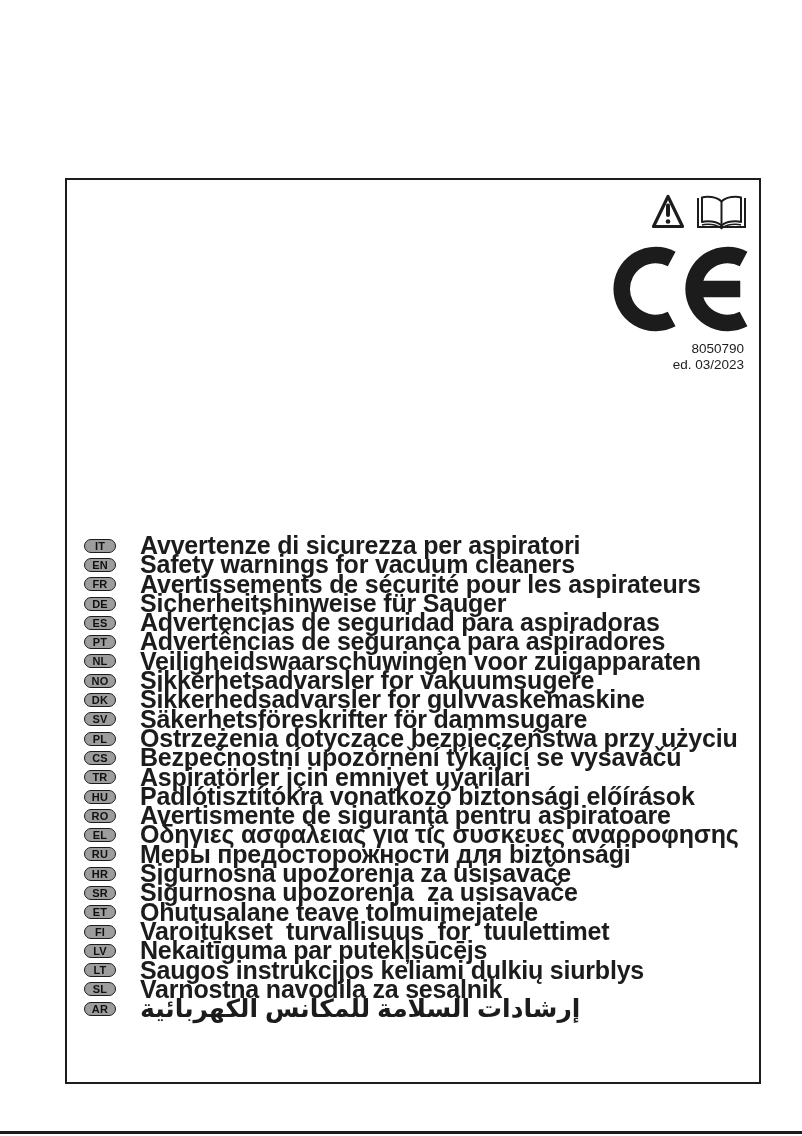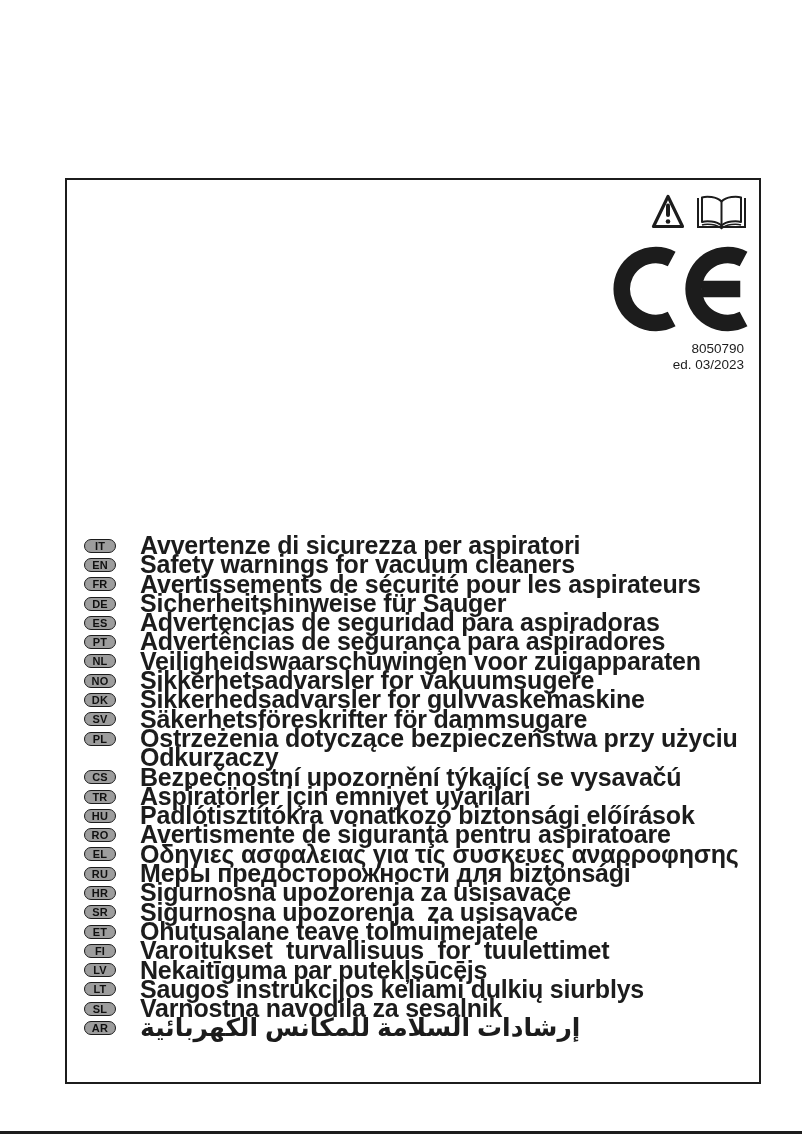--- a/index.html
+++ b/index.html
@@ -150,24 +150,20 @@
         </div>
         <div class="lang-row">
           <span class="lang-badge">SV</span>
           <span class="lang-text">Säkerhetsföreskrifter för dammsugare</span>
         </div>
         <div class="lang-row">
           <span class="lang-badge">PL</span>
           <span class="lang-text">Ostrzeżenia dotyczące bezpieczeństwa przy użyciu</span>
         </div>
         <div class="lang-row">
-          <span class="lang-badge hidden"></span>
-          <span class="lang-text">Odkurzaczy</span>
-        </div>
-        <div class="lang-row">
           <span class="lang-badge">CS</span>
           <span class="lang-text">Bezpečnostní upozornění týkající se vysavačú</span>
         </div>
         <div class="lang-row">
           <span class="lang-badge">TR</span>
           <span class="lang-text">Aspiratörler için emniyet uyarilari</span>
         </div>
         <div class="lang-row">
           <span class="lang-badge">HU</span>
           <span class="lang-text">Padlótisztítókra vonatkozó biztonsági előírások</span>

